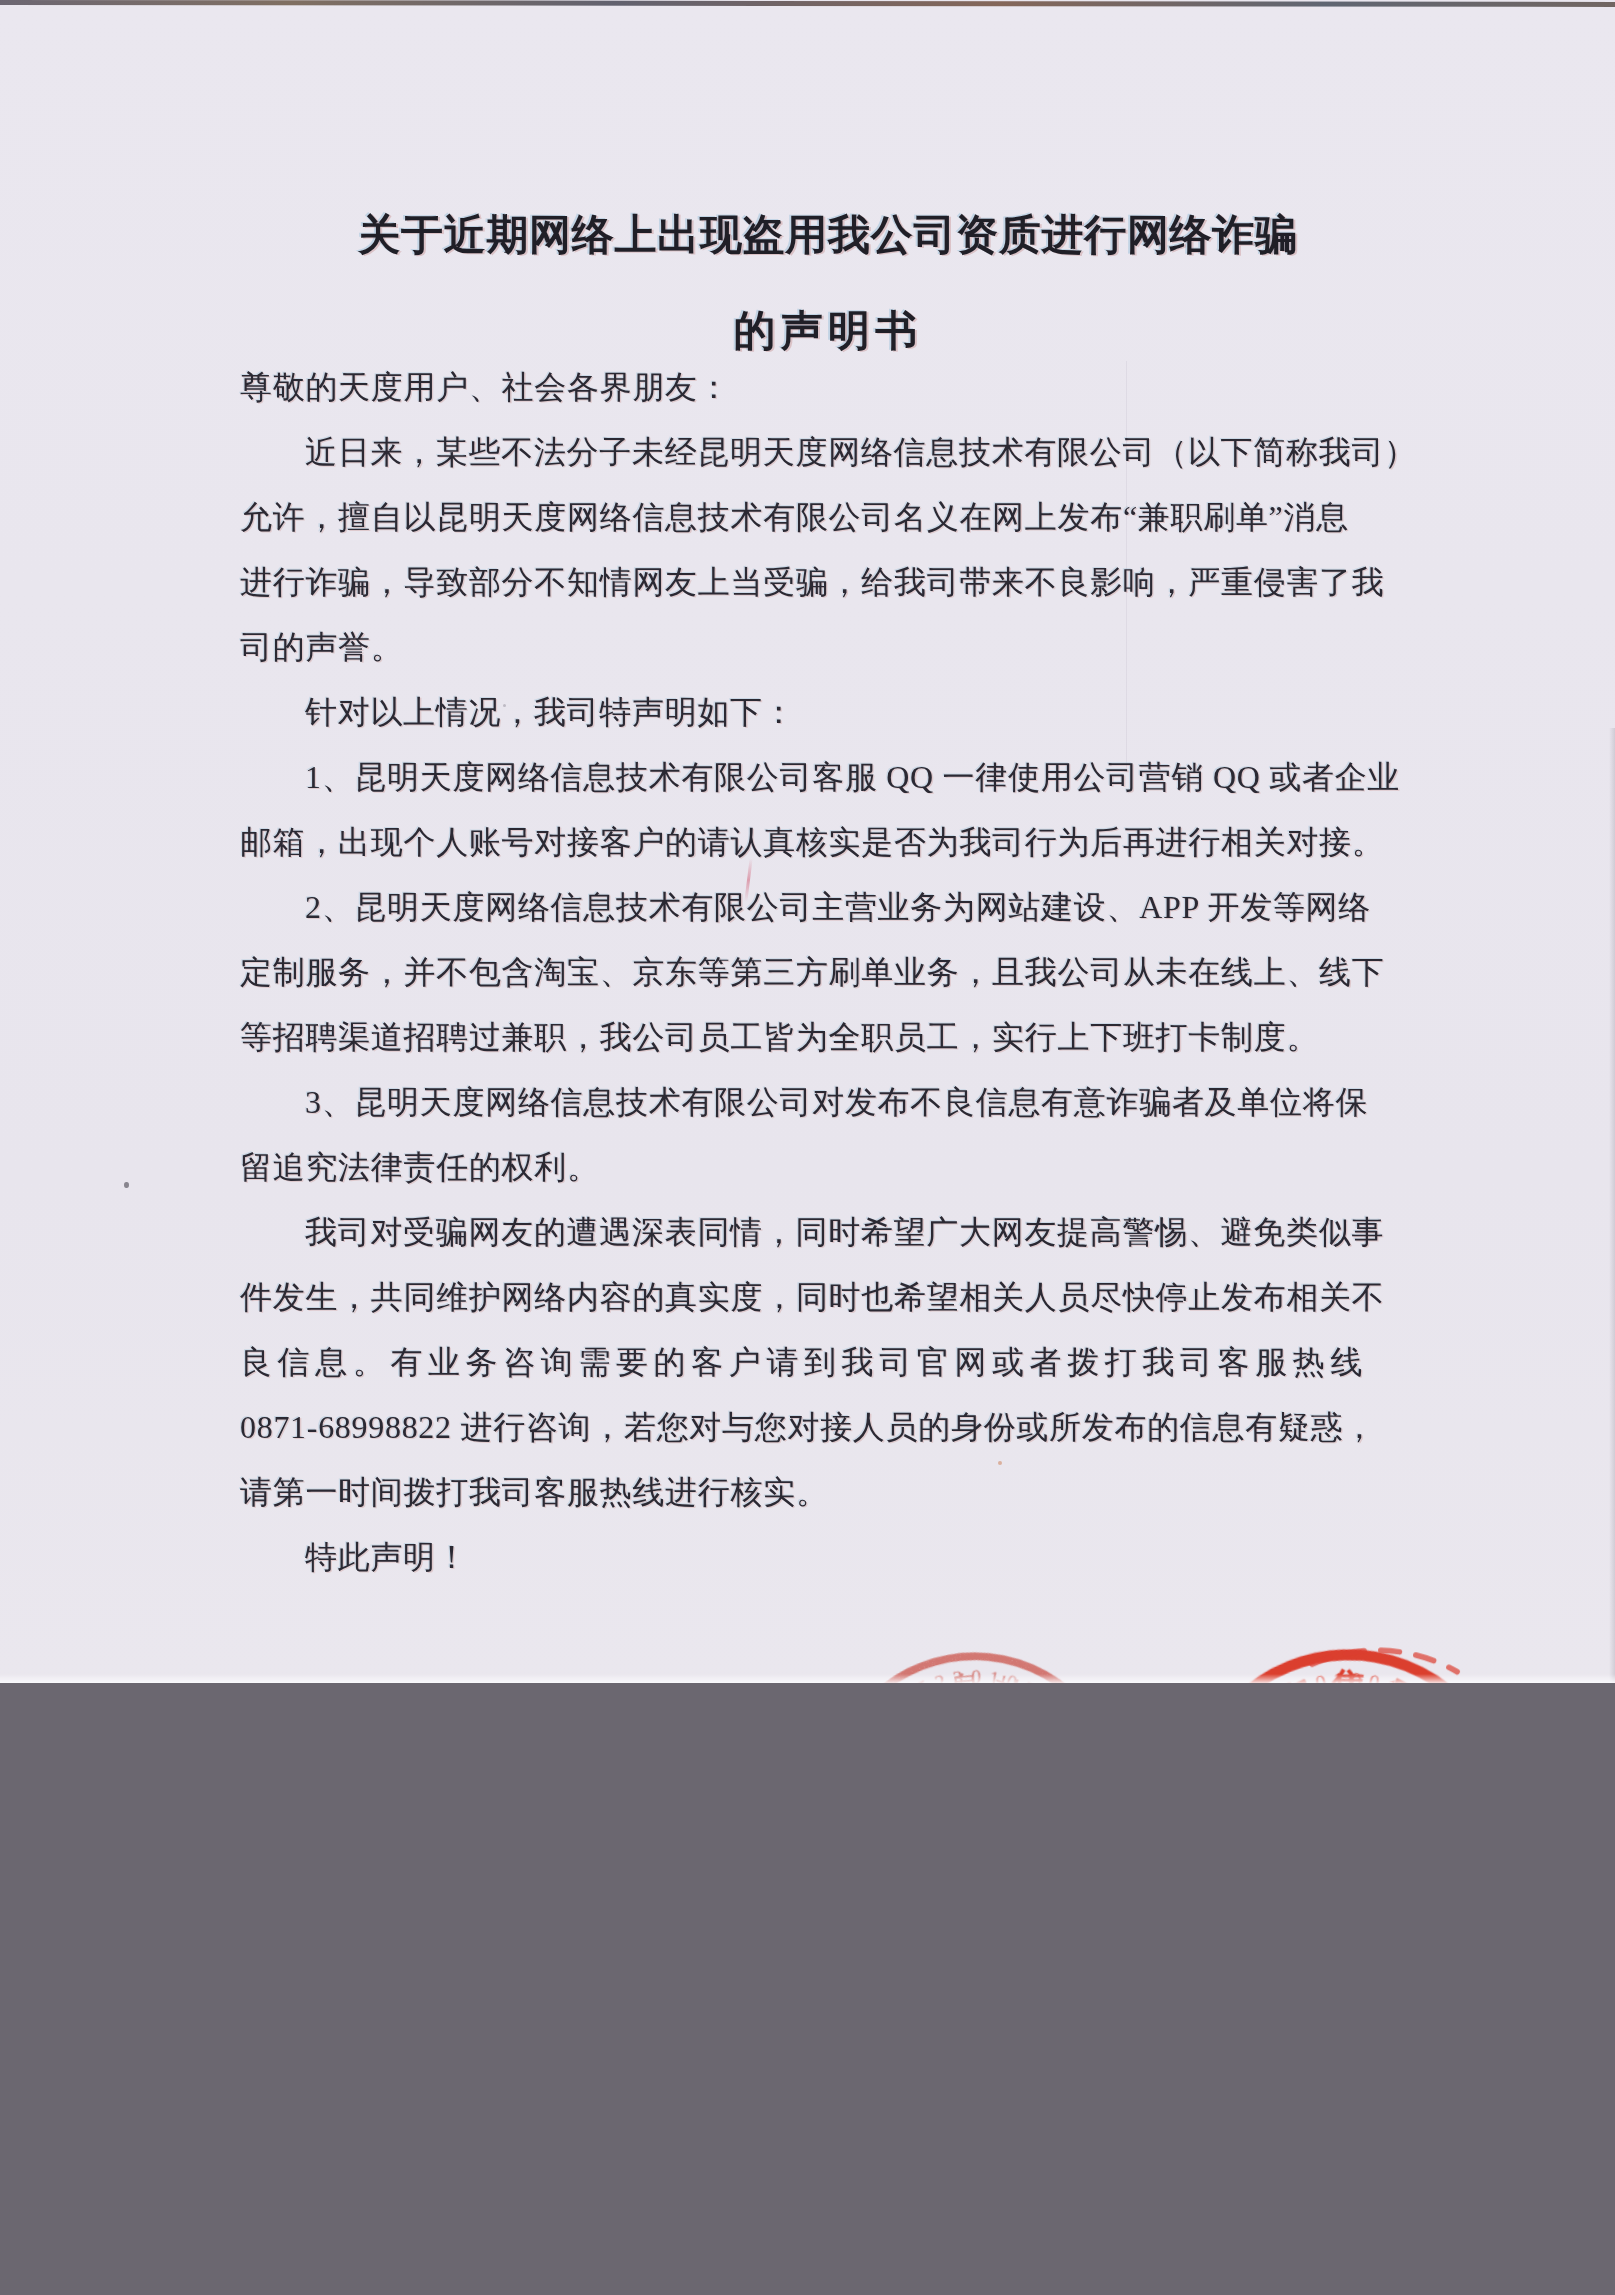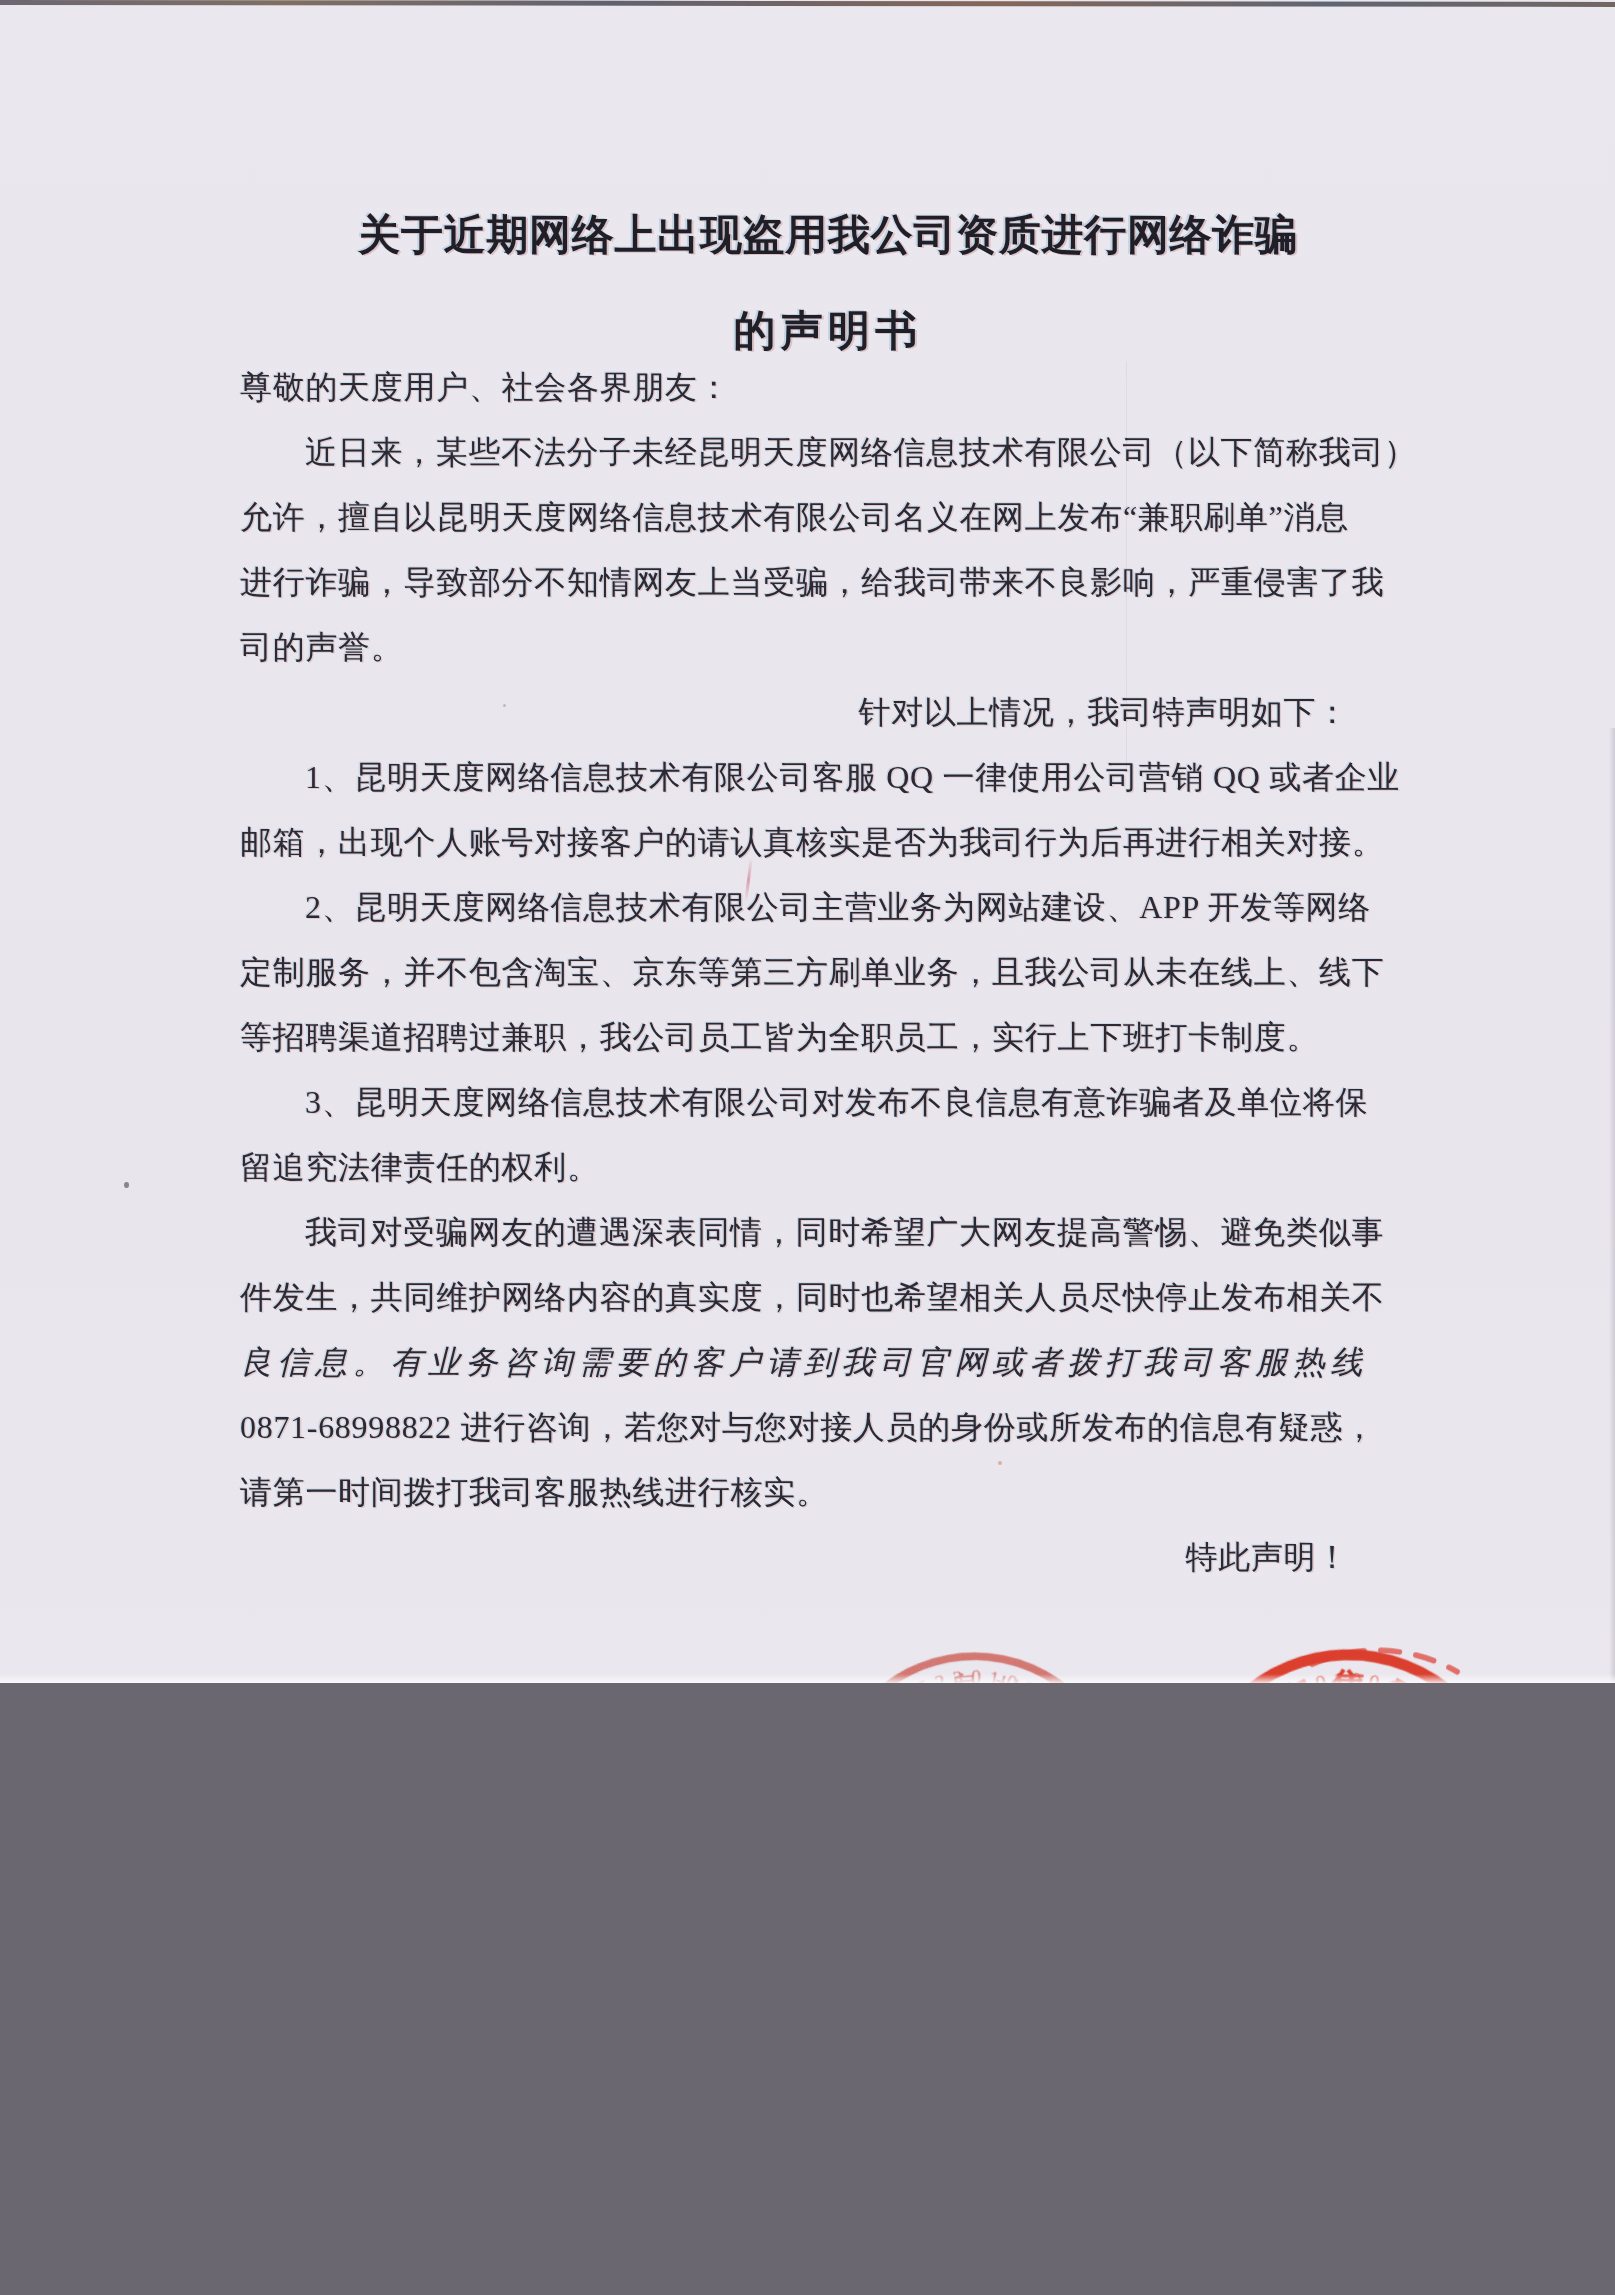--- a/index.html
+++ b/index.html
@@ -38,22 +38,22 @@
   .title.l2{top:303px;letter-spacing:5.3px;}
 
   .body-text{
     position:absolute;left:240px;top:355px;width:1109px;
     font-size:32px;color:#2b2933;
   }
   .line{
     height:65px;line-height:65px;letter-spacing:0.7px;white-space:nowrap;
     text-shadow:1.3px 0.7px 0 rgba(170,60,40,.17),-1.3px -0.7px 0 rgba(60,150,190,.17);
   }
-  .line.indent{padding-left:65px;text-align:right;}
-  .line.spread{letter-spacing:5.6px;font-style:italic;}
+  .line.indent{padding-left:65px;}
+  .line.spread{letter-spacing:5.6px;}
 
   .sig{
     position:absolute;height:33px;line-height:33px;font-size:32px;color:#2a2832;white-space:nowrap;
     text-shadow:1.3px 0.7px 0 rgba(170,60,40,.17),-1.3px -0.7px 0 rgba(60,150,190,.17);
   }
   .sig1{left:936px;top:1713px;}
   .sig2{left:932px;top:1779px;}
   .sig3{left:1133px;top:1845px;letter-spacing:1.3px;}
 
   .stamp{position:absolute;mix-blend-mode:multiply;pointer-events:none;}

